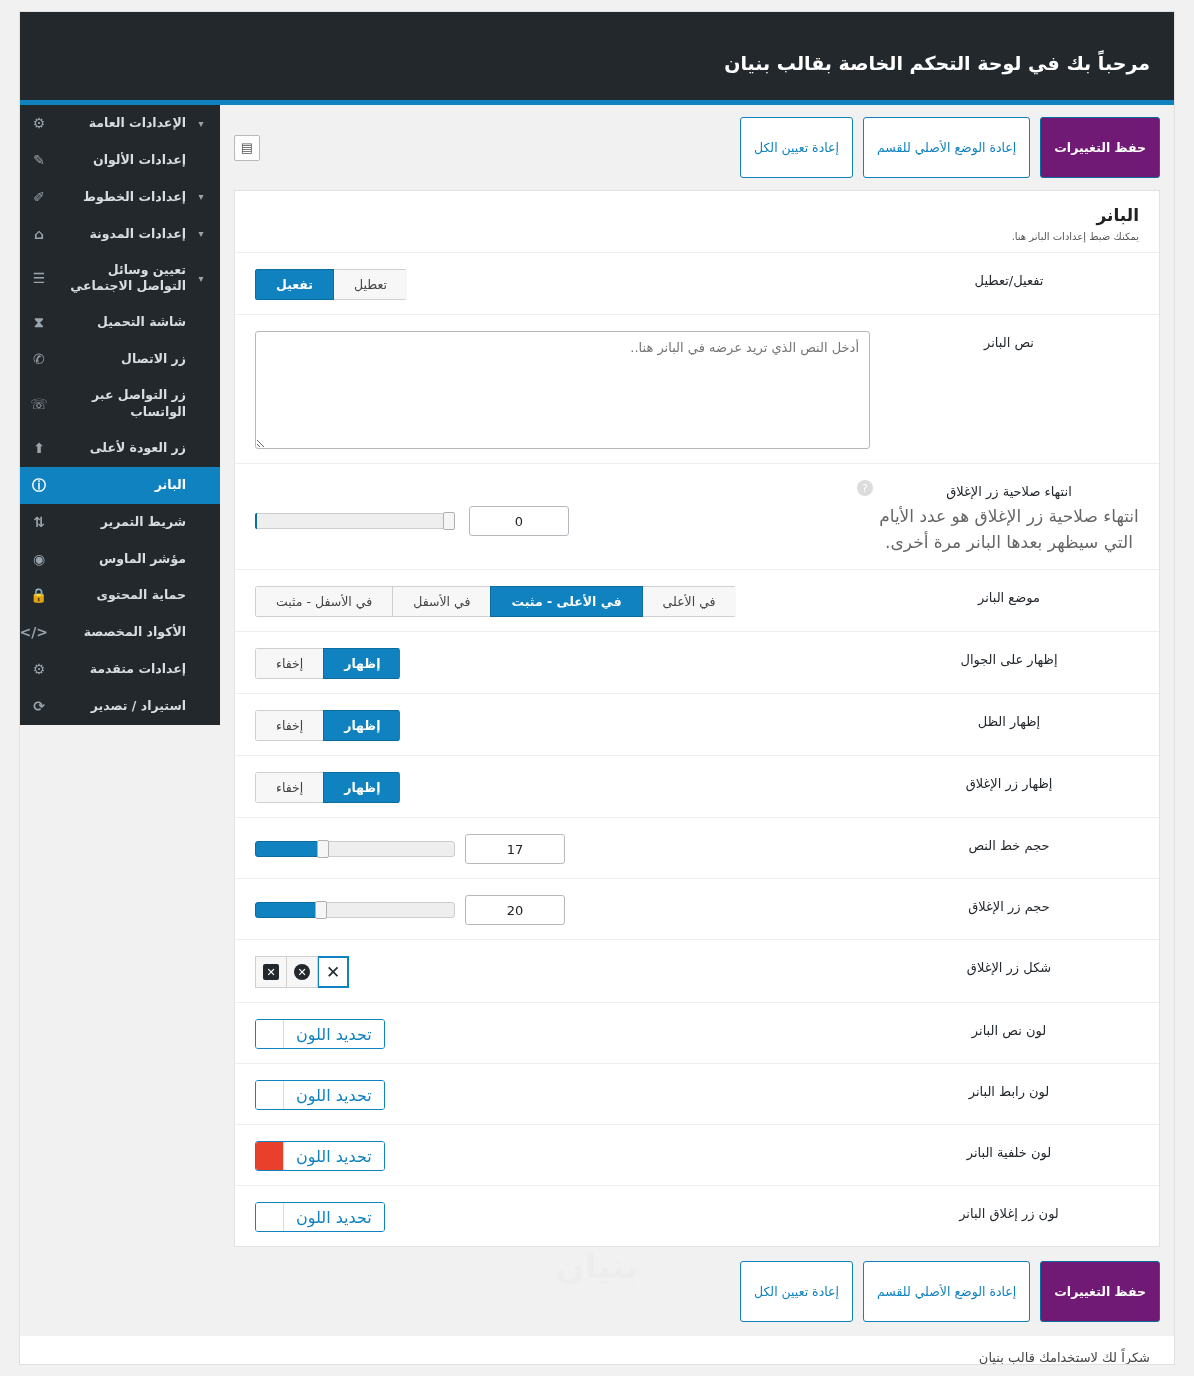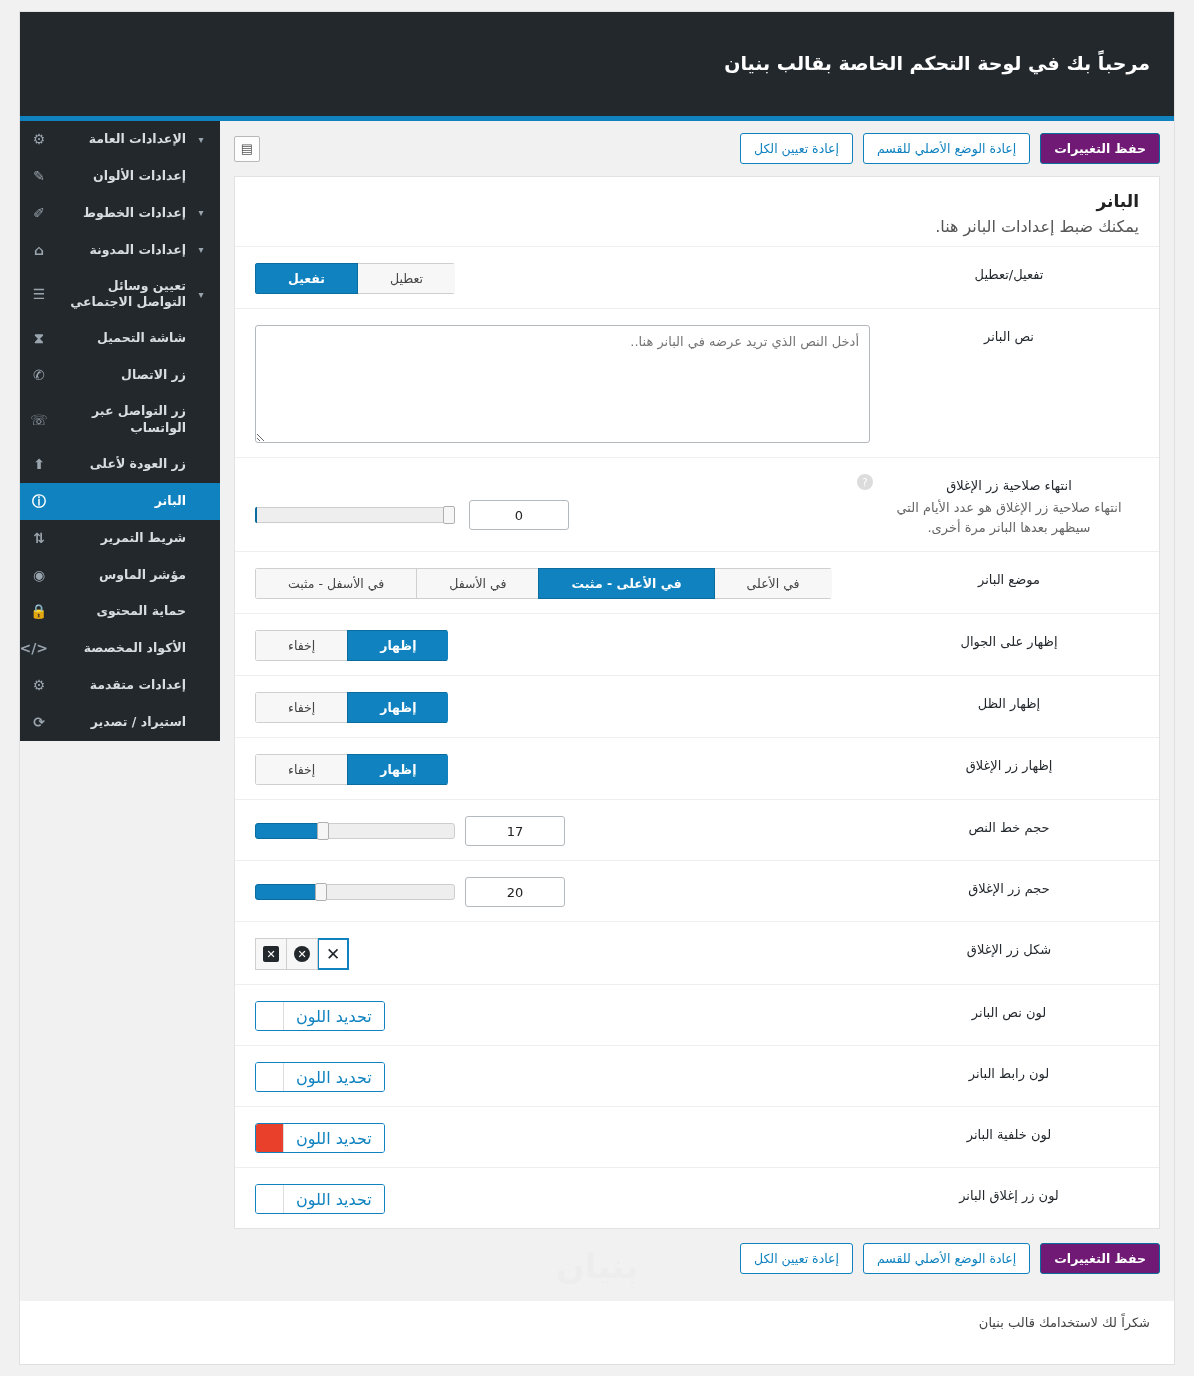--- a/index.html
+++ b/index.html
@@ -15,21 +15,21 @@
     left: 20px; top: 12px;
     width: 1154px; height: 1352px;
     background: #ffffff;
     box-shadow: 0 0 0 1px #e0e0e0;
     overflow: hidden;
   }
 
   
   .top-header {
     background: #23282d;
-    height: 104px;
+    height: 88px;
     position: relative;
   }
   .top-header .title {
     position: absolute;
     right: 24px; top: 40px;
     color: #ffffff;
     font-size: 19px;
     font-weight: bold;
   }
   .header-rule {
@@ -103,21 +103,21 @@
     align-items: center;
     justify-content: flex-start;
     gap: 10px;
     padding: 12px 14px;
     background: #f1f1f1;
     position: relative;
   }
   .btn {
     font-family: "DejaVu Sans", "Liberation Sans", sans-serif;
     font-size: 12.5px;
-    padding: 7px 13px;
+    padding: 22px 13px;
     border-radius: 3px;
     border: 1px solid #0f82bf;
     background: #ffffff;
     color: #0f82bf;
     cursor: pointer;
     white-space: nowrap;
   }
   .btn.primary {
     background: #701a75;
     color: #ffffff;
@@ -144,21 +144,21 @@
     padding: 14px 20px 10px 20px;
     text-align: right;
   }
   .panel-head h2 {
     margin: 0 0 6px 0;
     font-size: 17px;
     color: #222;
   }
   .panel-head p {
     margin: 0;
-    font-size: 16px;
+    font-size: 10px;
     color: #555;
   }
 
   .row {
     display: flex;
     flex-direction: row;
     align-items: flex-start;
     border-top: 1px solid #eeeeee;
     padding: 14px 20px;
     min-height: 44px;
@@ -168,21 +168,21 @@
     width: 260px;
     flex: 0 0 260px;
     text-align: center;
     font-size: 13px;
     color: #23282d;
     padding-top: 6px;
     font-weight: normal;
   }
   .row .label .hint {
     display: block;
-    font-size: 13px;
+    font-size: 17px;
     color: #666;
     font-weight: normal;
     margin-top: 5px;
     line-height: 1.5;
   }
   .row .control {
     flex: 1 1 auto;
     display: flex;
     align-items: center;
     justify-content: flex-end;
@@ -193,21 +193,21 @@
   
   .seg {
     display: inline-flex;
     flex-direction: row;
     border-radius: 3px;
     overflow: hidden;
   }
   .seg button {
     font-family: "DejaVu Sans", "Liberation Sans", sans-serif;
     font-size: 12.5px;
-    padding: 7px 32px;
+    padding: 7px 20px;
     border: 1px solid #cfcfcf;
     background: #f7f7f7;
     color: #444;
     cursor: pointer;
     margin-right: -1px;
   }
   .seg button.on {
     background: #0f82bf;
     border-color: #0a6c9f;
     color: #ffffff;

